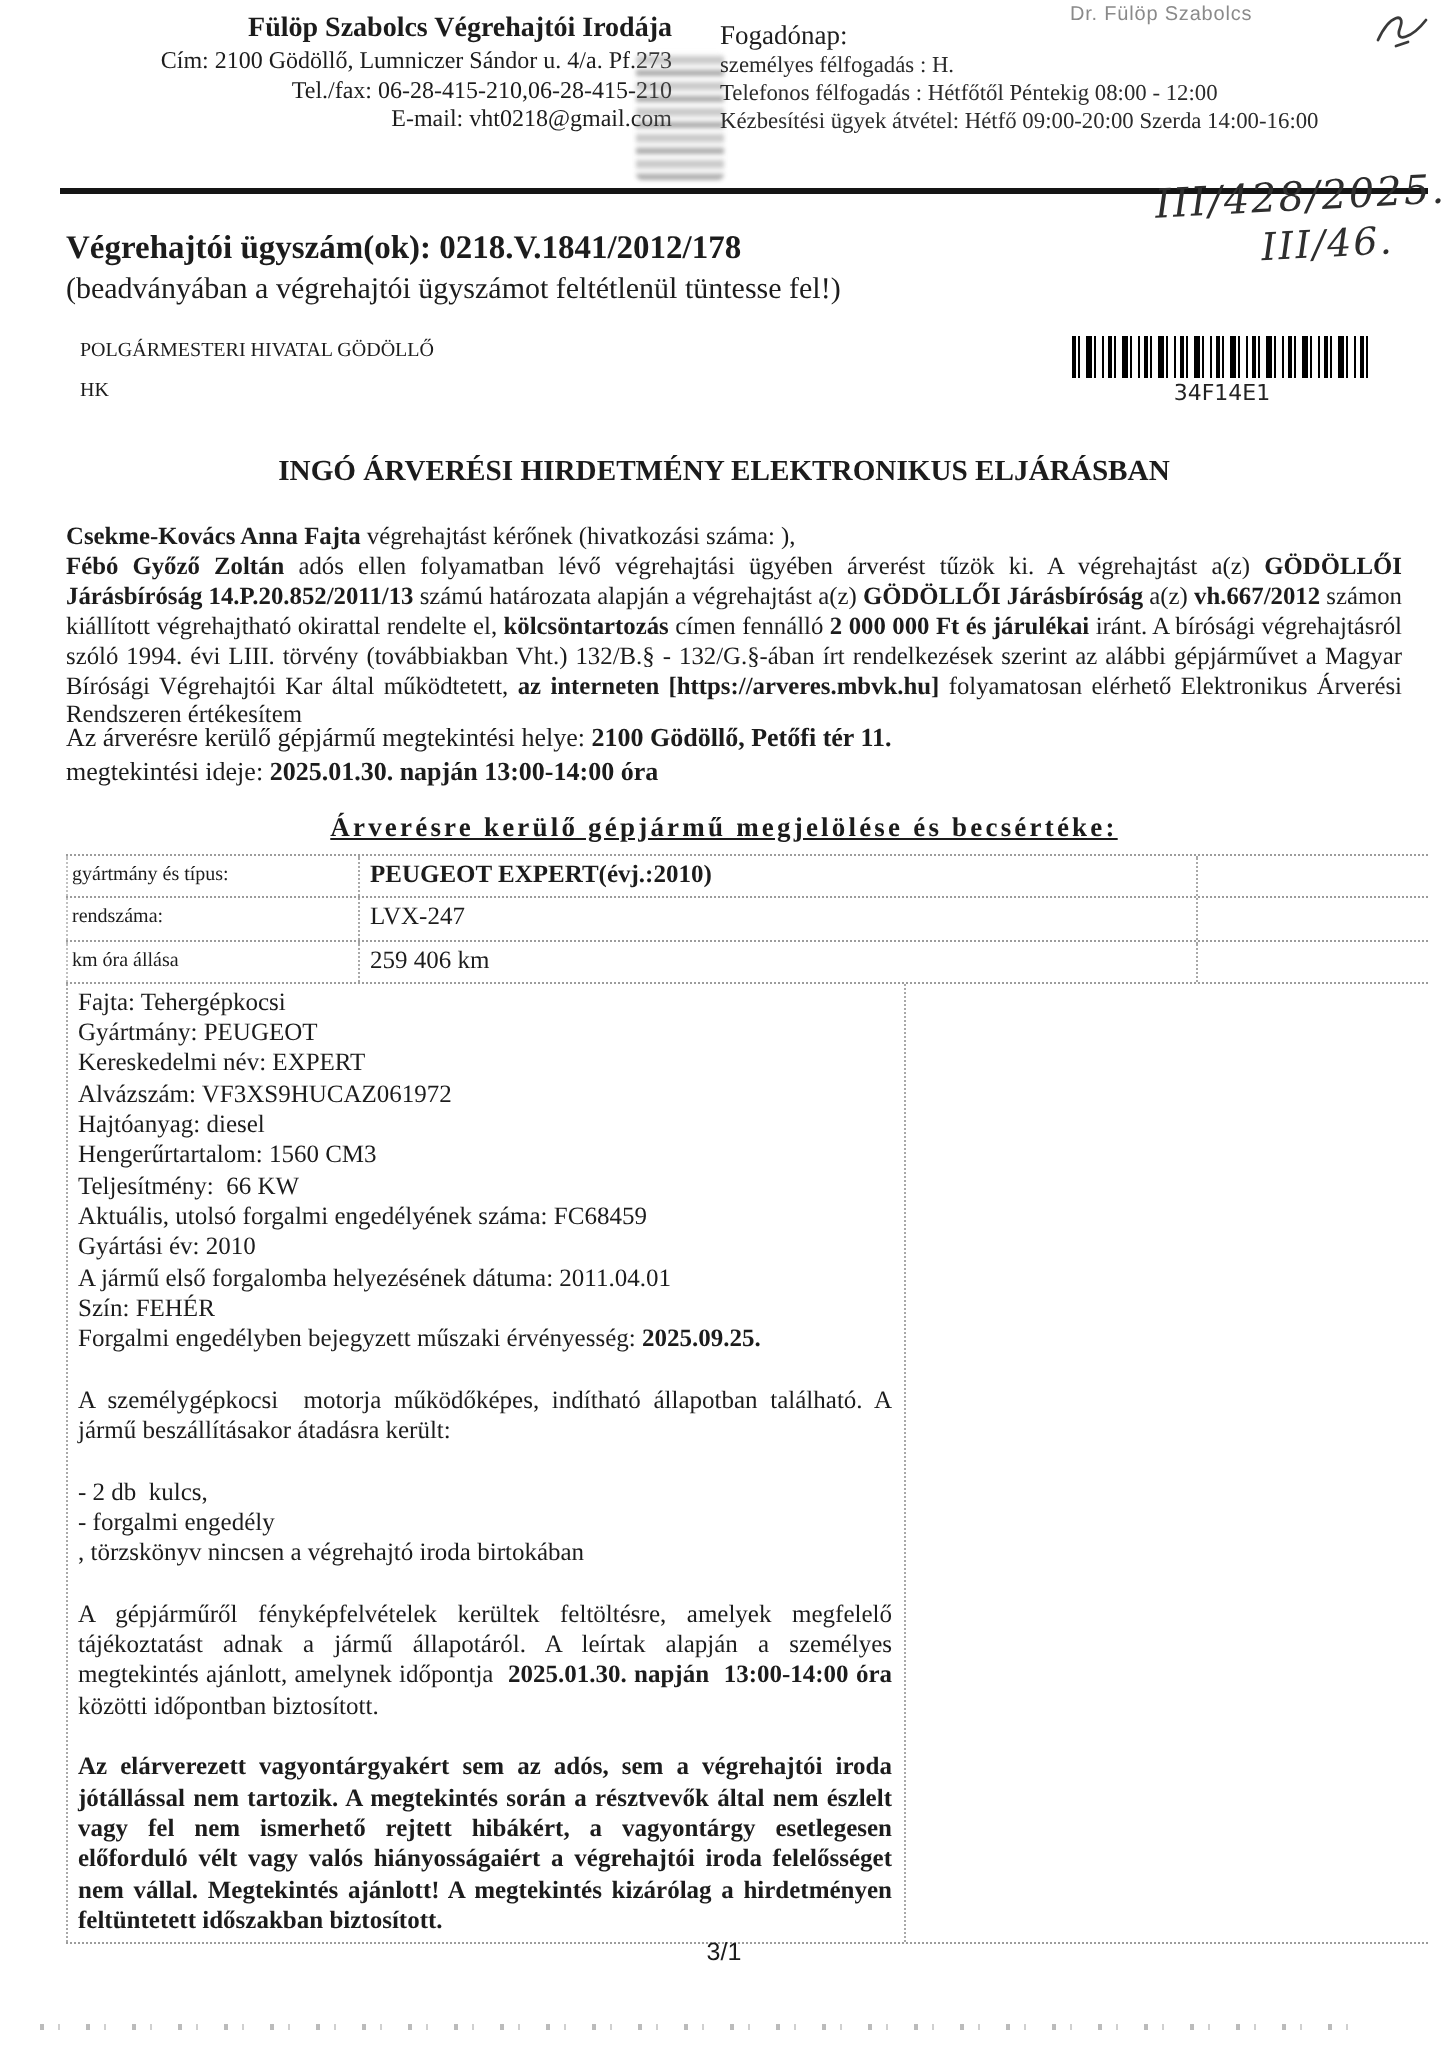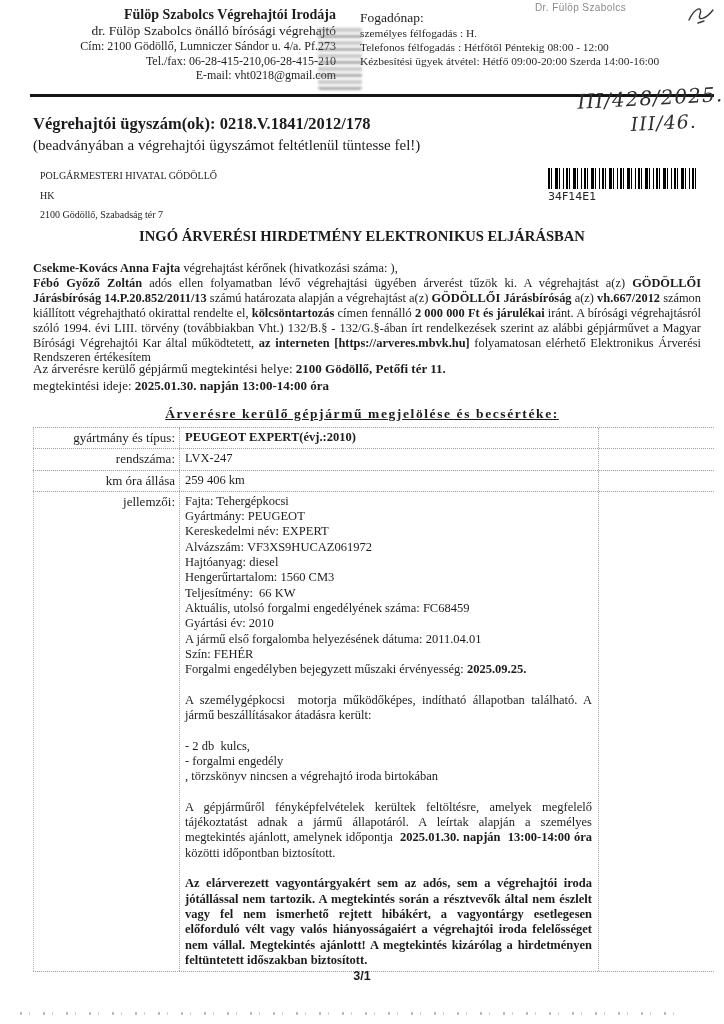--- a/index.html
+++ b/index.html
@@ -40,21 +40,21 @@
   .handwriting{
     position:absolute;left:578px;top:86px;color:#2e2e2e;
     font-family:"DejaVu Serif", serif;font-style:italic;
     transform:rotate(-3deg);
   }
   .hw-top{font-size:20px;letter-spacing:1px;}
   .hw-bottom{font-size:19px;margin-left:52px;margin-top:2px;letter-spacing:1px;}
 
   .recipient{position:absolute;left:40px;top:166px;font-size:10px;line-height:19.5px;}
 
-  .barcode{position:absolute;left:548px;top:168px;width:150px;text-align:left;}
+  .barcode{position:absolute;left:536px;top:168px;width:150px;text-align:center;}
   .bars{height:21px;width:150px;
     background:repeating-linear-gradient(90deg,
       #000 0 2px,#fff 2px 3px,#000 3px 4px,#fff 4px 7px,
       #000 7px 10px,#fff 10px 11px,#000 11px 12px,#fff 12px 15px,
       #000 15px 16px,#fff 16px 18px);
   }
   .bc-label{font-family:"DejaVu Sans", sans-serif;font-size:11px;margin-top:1px;color:#222;}
 
   .doc-title{position:absolute;left:0;right:0;top:228px;text-align:center;
     font-weight:bold;font-size:14.6px;}
@@ -62,42 +62,41 @@
   .intro{position:absolute;left:33px;top:261px;width:668px;
     font-size:12.4px;line-height:14.9px;text-align:justify;white-space:pre-wrap;}
 
   .viewing{position:absolute;left:33px;top:361px;font-size:13px;line-height:16.5px;}
 
   .section-heading{position:absolute;left:0;right:0;top:406px;text-align:center;
     font-weight:bold;font-size:13.5px;letter-spacing:1.6px;text-decoration:underline;}
 
   .vtable{position:absolute;left:33px;top:427px;width:681px;border-top:1px dotted #9c9c9c;}
   .vrow{display:flex;border-bottom:1px dotted #9c9c9c;}
-  .vlabel{width:146px;padding:2px 4px 2px 2px;font-size:13px;line-height:16px;
-    border-left:1px dotted #c0c0c0;text-align:right;}
+  .vlabel{width:146px;padding:2px 4px 2px 2px;font-size:10px;line-height:16px;
+    border-left:1px dotted #c0c0c0;}
   .vvalue{width:420px;padding:2px 6px 3px 5px;font-size:12.5px;line-height:15.3px;
     border-left:1px dotted #a8a8a8;border-right:1px dotted #a8a8a8;white-space:pre-wrap;}
   .vvalue.just{text-align:justify;}
   .vfill{flex:1;}
 
   .footer{position:absolute;left:0;right:0;top:969px;text-align:center;
-    font-family:"Liberation Sans", sans-serif;font-weight:bold;font-size:12.5px;}
+    font-family:"Liberation Sans", sans-serif;font-weight:normal;font-size:12.5px;}
 
   .noise{position:absolute;left:20px;top:1012px;width:660px;height:3px;
     background:repeating-linear-gradient(90deg, rgba(120,120,120,.5) 0 2px, transparent 2px 9px, rgba(120,120,120,.35) 9px 10px, transparent 10px 23px);
   }
 </style>
 </head>
 <body>
 
 <div class="page">
 
   <div class="office">
     <div class="office-name">Fülöp Szabolcs Végrehajtói Irodája</div>
-    <div class="office-line first">dr. Fülöp Szabolcs önálló bírósági végrehajtó</div>
     <div class="office-line">Cím: 2100 Gödöllő, Lumniczer Sándor u. 4/a. Pf.273</div>
     <div class="office-line">Tel./fax: 06-28-415-210,06-28-415-210</div>
     <div class="office-line">E-mail: vht0218@gmail.com</div>
   </div>
 
   <div class="stamp"></div>
 
   <div class="reception">
     <div class="reception-title">Fogadónap:</div>
     <div class="reception-line">személyes félfogadás : H.</div>
@@ -121,21 +120,20 @@
   </div>
 
   <div class="handwriting">
     <div class="hw-top">III/428/2025.</div>
     <div class="hw-bottom">III/46.</div>
   </div>
 
   <div class="recipient">
     <div>POLGÁRMESTERI HIVATAL GÖDÖLLŐ</div>
     <div>HK</div>
-    <div>2100 Gödöllő, Szabadság tér 7</div>
   </div>
 
   <div class="barcode">
     <div class="bars"></div>
     <div class="bc-label">34F14E1</div>
   </div>
 
   <div class="doc-title">INGÓ ÁRVERÉSI HIRDETMÉNY ELEKTRONIKUS ELJÁRÁSBAN</div>
 
   <div class="intro"><span class="b">Csekme-Kovács Anna Fajta</span><span> végrehajtást kérőnek (hivatkozási száma: ),
@@ -158,21 +156,20 @@
       <div class="vlabel">rendszáma:</div>
       <div class="vvalue"><span>LVX-247</span></div>
       <div class="vfill"></div>
     </div>
     <div class="vrow">
       <div class="vlabel">km óra állása</div>
       <div class="vvalue"><span>259 406 km</span></div>
       <div class="vfill"></div>
     </div>
     <div class="vrow">
-      <div class="vlabel">jellemzői:</div>
       <div class="vvalue just"><span>Fajta: Tehergépkocsi
 Gyártmány: PEUGEOT
 Kereskedelmi név: EXPERT
 Alvázszám: VF3XS9HUCAZ061972
 Hajtóanyag: diesel
 Hengerűrtartalom: 1560 CM3
 Teljesítmény:  66 KW
 Aktuális, utolsó forgalmi engedélyének száma: FC68459
 Gyártási év: 2010
 A jármű első forgalomba helyezésének dátuma: 2011.04.01

